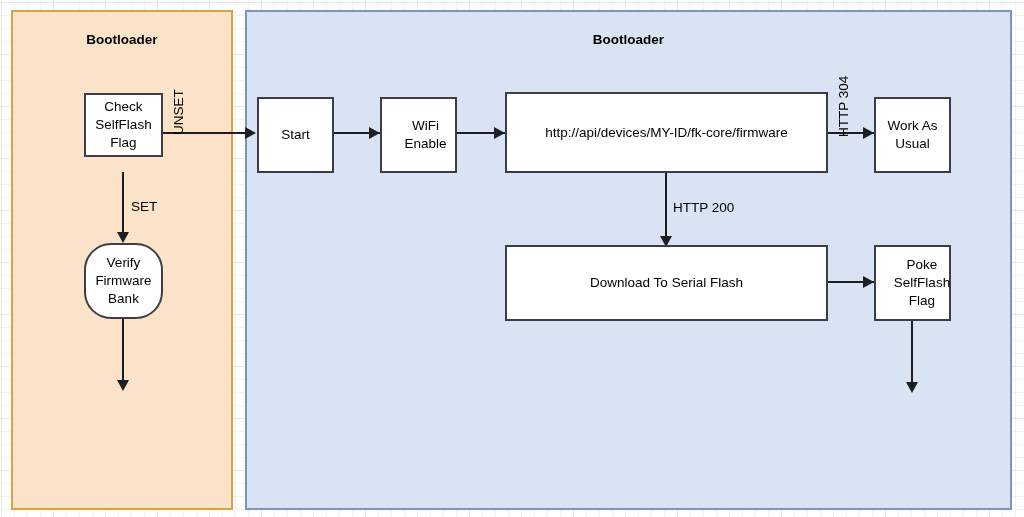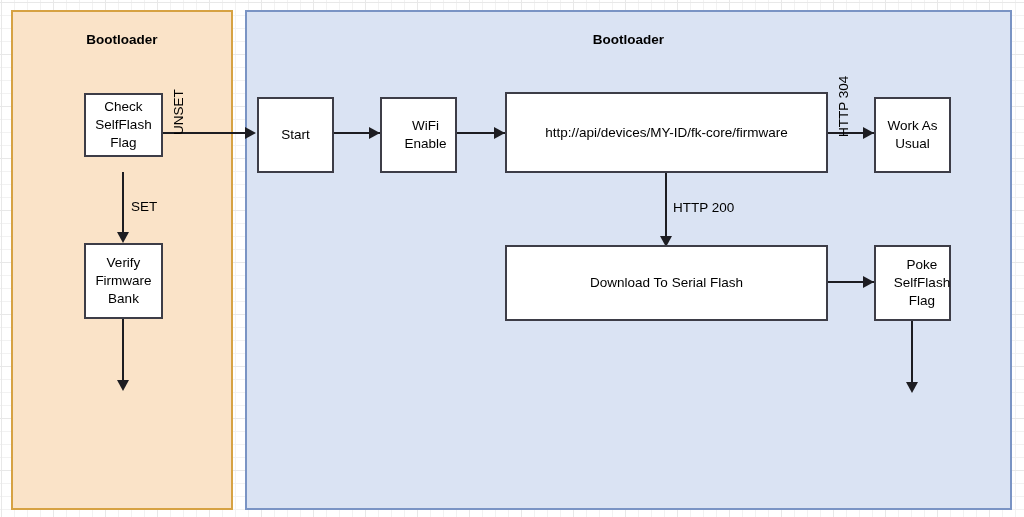--- a/index.html
+++ b/index.html
@@ -147,21 +147,21 @@
   <div class="edge-line edge-h" style="left:827px; top:281px; width:47px;"></div>
   <div class="arrowhead arrow-right" style="left:863px; top:276px;"></div>
 
   <div class="edge-line edge-v" style="left:911px; top:320px; height:66px;"></div>
   <div class="arrowhead arrow-down" style="left:906px; top:382px;"></div>
 
   <div class="node" style="left:84px; top:93px; width:79px; height:64px;">Check
 SelfFlash
 Flag</div>
 
-  <div class="node" style="left:84px; top:243px; width:79px; height:76px;">Verify
+  <div class="node" style="left:84px; top:243px; width:79px; height:76px;border-radius:27px;">Verify
 Firmware
 Bank</div>
 
 
   <div class="node" style="left:257px; top:97px; width:77px; height:76px;">Start</div>
 
   <div class="node" style="left:380px; top:97px; width:77px; height:76px;padding-left:16px;">WiFi
 Enable</div>
 
   <div class="node" style="left:505px; top:92px; width:323px; height:81px;">http://api/devices/MY-ID/fk-core/firmware</div>

